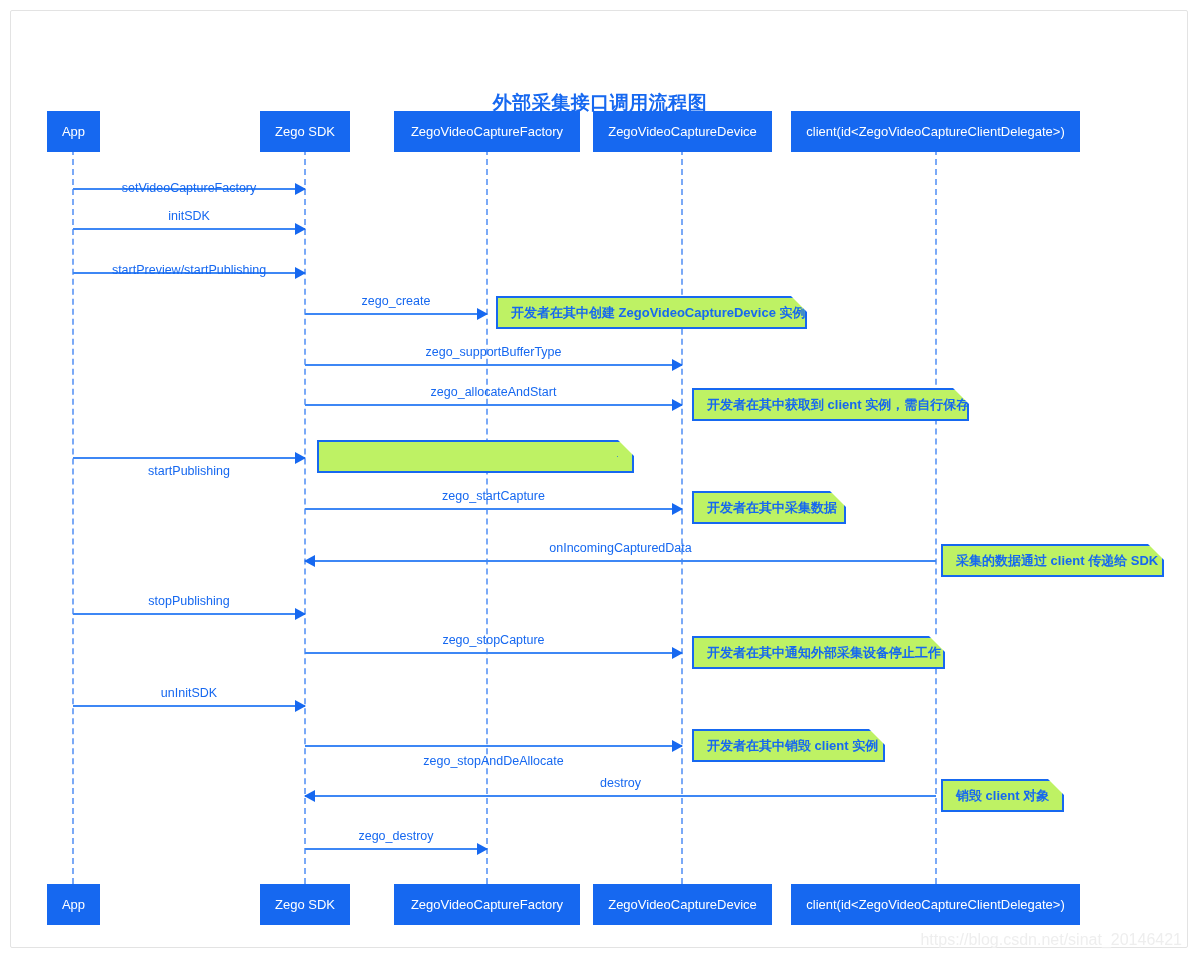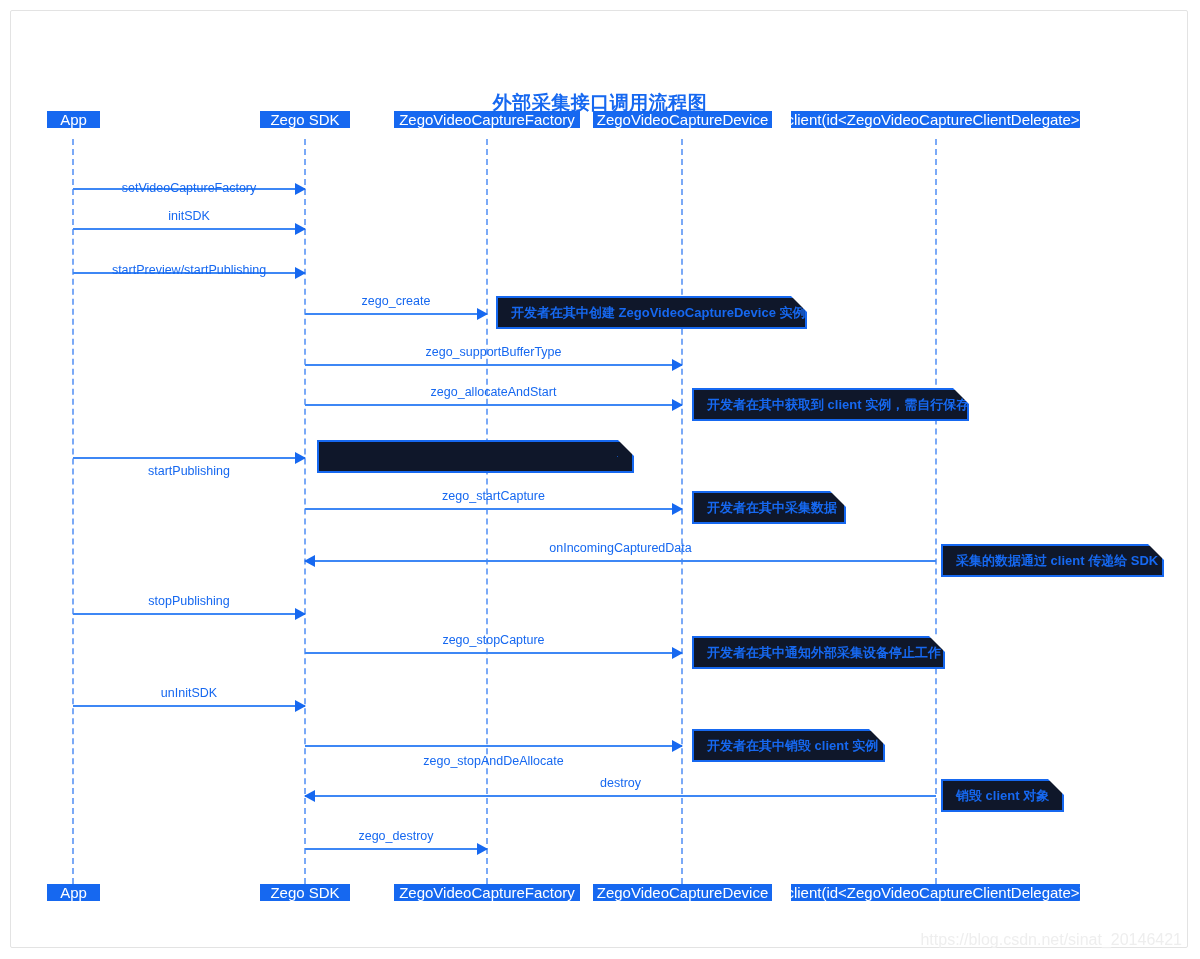--- a/index.html
+++ b/index.html
@@ -33,24 +33,24 @@
     text-align: center;
     font-size: 19px;
     font-weight: bold;
     color: #1668f0;
     letter-spacing: 0.5px;
     margin-top: 48px;
   }
   
   .actor-box {
     position: absolute;
-    height: 17px;
+    height: 41px;
     background: #1668f0;
     color: #ffffff;
-    font-size: 15px;
+    font-size: 13px;
     display: flex;
     align-items: center;
     justify-content: center;
     box-sizing: border-box;
     white-space: nowrap;
     padding: 0 22px;
   }
   
   .lifeline {
     position: absolute;
@@ -90,21 +90,21 @@
     font-size: 12.5px;
     color: #1668f0;
     white-space: nowrap;
     text-align: center;
     transform: translateX(-50%);
   }
   
   .note {
     position: absolute;
     border: 2px solid #1668f0;
-    background: #0f172a;
+    background: #bef264;
     color: #1668f0;
     font-size: 13px;
     font-weight: bold;
     display: flex;
     align-items: center;
     padding: 0 13px;
     box-sizing: border-box;
     height: 33px;
     white-space: nowrap;
   }

